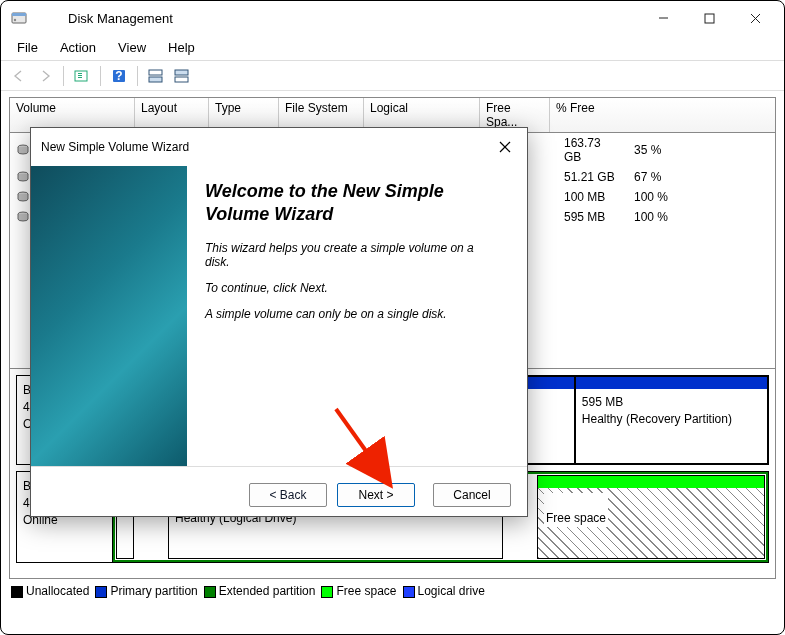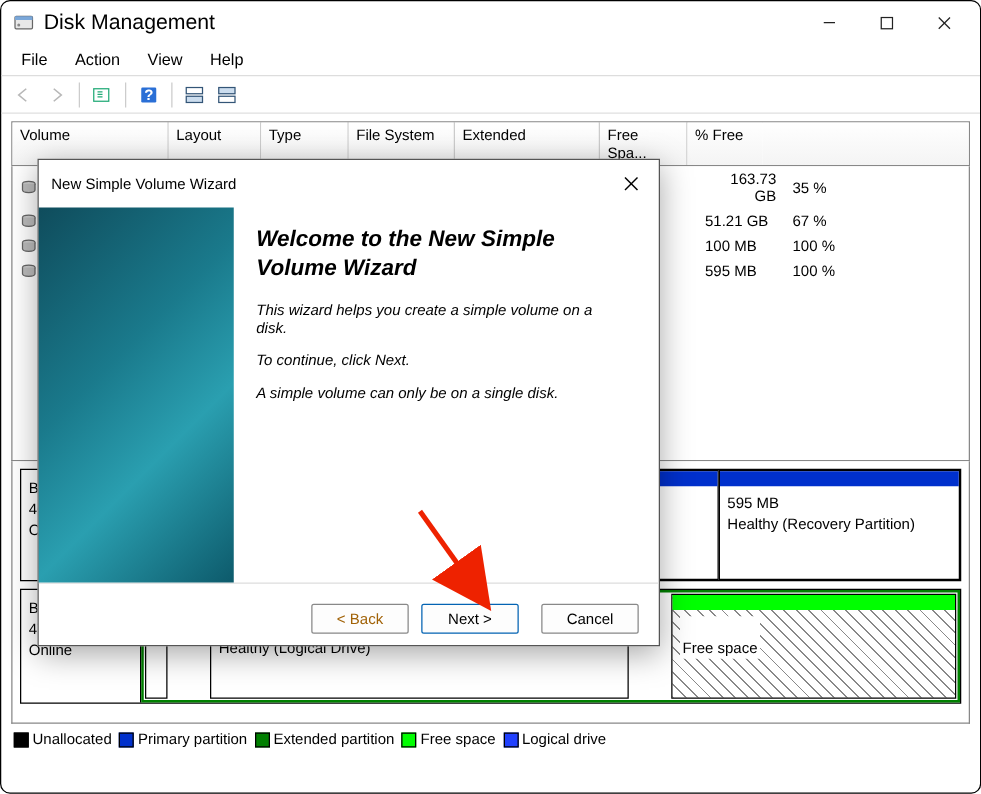--- a/index.html
+++ b/index.html
@@ -1,33 +1,33 @@
 <!DOCTYPE html>
 <html><head>
 <meta charset="utf-8">
 <style>
 * { box-sizing: border-box; margin: 0; padding: 0; font-family: 'Segoe UI', Tahoma, sans-serif; font-size: 12px; }
 body { background: #fff; width: 785px; height: 635px; overflow: hidden; position: relative; border: 1px solid #000; border-radius: 8px; }
 .titlebar { display:flex; align-items:center; height:34px; padding:0 6px 0 10px; }
 .titlebar .appicon { width:16px; height:16px; margin-right:8px; }
-.titlebar .title { flex:1; font-size:17px; }
+.titlebar .title { flex:1; font-size:13px;margin-left:33px; }
 .winbtns { display:flex; gap:0; }
 .winbtn { width:46px; height:30px; display:flex; align-items:center; justify-content:center; color:#333; }
 .menubar { display:flex; gap:2px; padding:2px 6px; border-bottom:1px solid #ddd;text-align:center; }
 .menuitm { padding:3px 10px; font-size:13px; }
 .toolbar { display:flex; align-items:center; gap:2px; padding:2px 6px; border-bottom:1px solid #e0e0e0; height:30px;}
 .tbtn { width:24px; height:24px; display:flex; align-items:center; justify-content:center; border:1px solid transparent; }
 .tbtn.disabled { opacity:.35; }
 .divider { width:1px; height:20px; background:#ccc; margin:0 4px; }
 .content-wrap { padding:0 8px; }
 .table-head { display:flex; border:1px solid #888; background:#fff; margin-top:6px; }
 .table-head .th { border-right:1px solid #ccc; padding:3px 6px; font-size:12px; background:linear-gradient(#fff,#f4f4f4); }
 .table-body { border:1px solid #888; border-top:none; height:236px; position:relative; background:#fff; overflow:hidden;}
 .row { display:flex; padding:1px 0; }
-.row .td { border-right:1px solid transparent; padding:2px 6px; font-size:12px; display:flex; align-items:center;text-align:right; }
+.row .td { border-right:1px solid transparent; padding:2px 6px; font-size:12px; display:flex; align-items:center; }
 .diskicon { width:14px; height:14px; margin-right:4px; }
 .lower { border:1px solid #888; border-top:none; height:210px; position:relative; background:#fff; overflow:hidden; }
 .diskbox { display:flex; border:1px solid #000; margin:6px; height:82px; position:relative; }
 .diskinfo { width:96px; border-right:1px solid #000; padding:6px 6px; font-size:12px; line-height:1.4; }
 .partition { border:1px solid #000; margin:0; position:relative; padding:4px 6px; font-size:12px; line-height:1.4; }
 .partition .topstripe { position:absolute; top:0; left:0; right:0; height:12px; }
 .partition .ptxt { margin-top:13px; }
 .hatch { background-image: repeating-linear-gradient(45deg,#888 0,#888 1px,transparent 1px,transparent 7px); }
 .legend { display:flex; align-items:center; gap:6px; padding:5px 10px 8px; font-size:12px; flex-wrap:wrap; }
 .swatch { width:12px; height:12px; border:1px solid #000; display:inline-block; margin-right:3px; vertical-align:middle;}
@@ -37,21 +37,21 @@
 .wtitle .t { flex:1; font-size:12px; }
 .wclose { width:28px; height:26px; display:flex; align-items:center; justify-content:center; }
 .wmain { display:flex; height:300px; }
 .wside { width:156px; background:linear-gradient(135deg,#0f4c5c 0%,#1a7a8c 40%,#2a9fb0 65%,#0d5a6b 100%); }
 .wbody { flex:1; padding:14px 28px 10px 18px;font-style:italic; }
 .wbody h1 { font-size:18px; font-weight:600; margin-bottom:14px; line-height:1.3; }
 .wbody p { font-size:12px; margin-bottom:12px; }
 .wbtns { display:flex; justify-content:flex-end; gap:10px; padding:16px 16px 0 0; border-top:1px solid #ddd; margin-top:0; }
 .wbtn { min-width:78px; height:24px; border:1px solid #888; background:#fdfdfd; font-size:12px; display:flex; align-items:center; justify-content:center; border-radius:2px; }
 .wbtn.primary { border:1.5px solid #0363b3; }
-.wbtn.disabled { color:#a16207; }
+.wbtn.disabled { color:#0f172a; }
 
 .arrow { position:absolute; left:325px; top:400px; pointer-events:none; z-index:50;}
 </style>
 </head>
 <body>
 
 <div class="titlebar">
   <span class="appicon">
     <svg width="16" height="16" viewBox="0 0 16 16">
         <rect x="1" y="3" width="14" height="10" rx="1" fill="#e8e8e8" stroke="#666"></rect>
@@ -129,21 +129,21 @@
     </div>
 </div>
 
 <div class="content-wrap">
 
 <div class="table-head">
   <div class="th" style="width:125px">Volume</div>
   <div class="th" style="width:74px">Layout</div>
   <div class="th" style="width:70px">Type</div>
   <div class="th" style="width:85px">File System</div>
-  <div class="th" style="width:116px">Extended</div>
+  <div class="th" style="width:116px">Logical</div>
   <div class="th" style="width:70px">Free Spa...</div>
   <div class="th" style="width:60px;border-right:none">% Free</div>
   <div class="th" style="flex:1;border-right:none"></div>
 </div>
 <div class="table-body">
   <div class="row">
     <div class="td" style="width:125px">
           <span class="diskicon"><svg width="14" height="14">
               <ellipse cx="7" cy="4" rx="5" ry="2" fill="#ccc" stroke="#666"></ellipse>
               <path d="M2 4 v5 a5 2 0 0 0 10 0 v-5" fill="#bbb" stroke="#666"></path>

